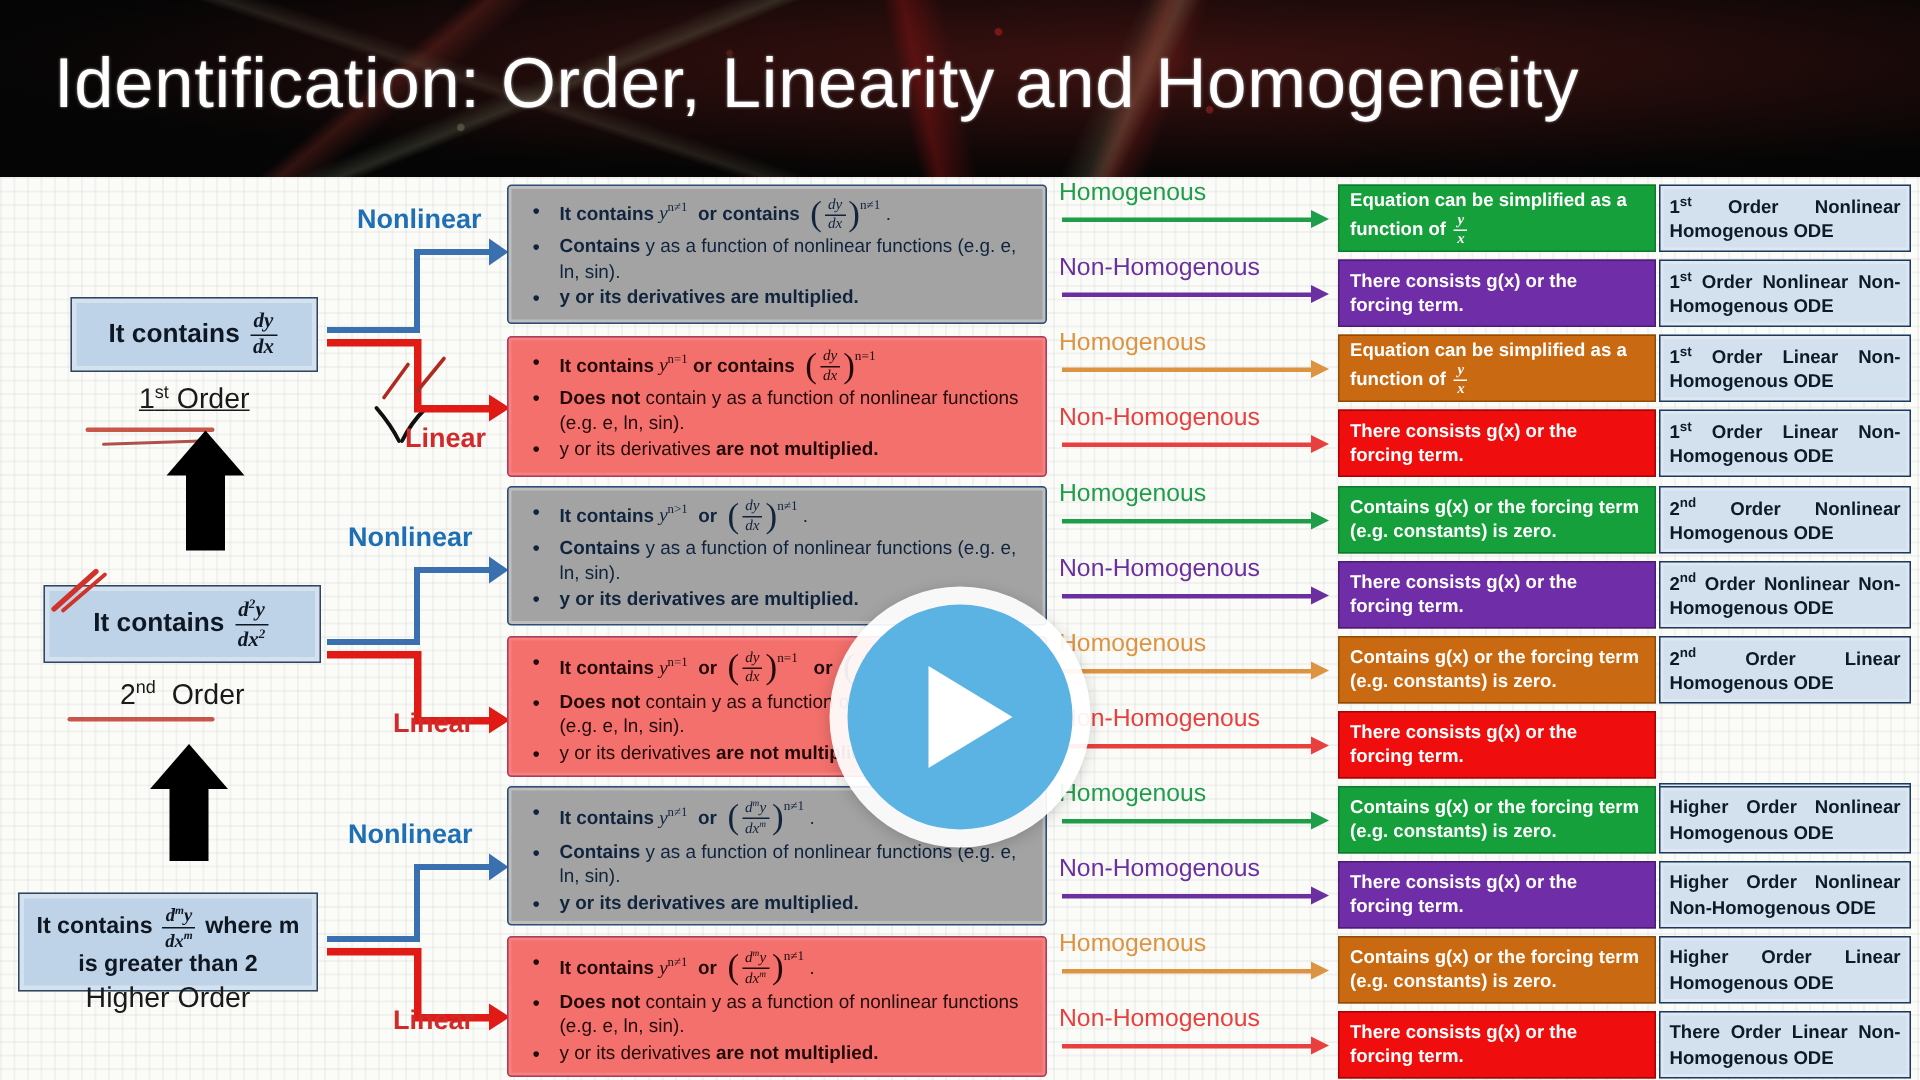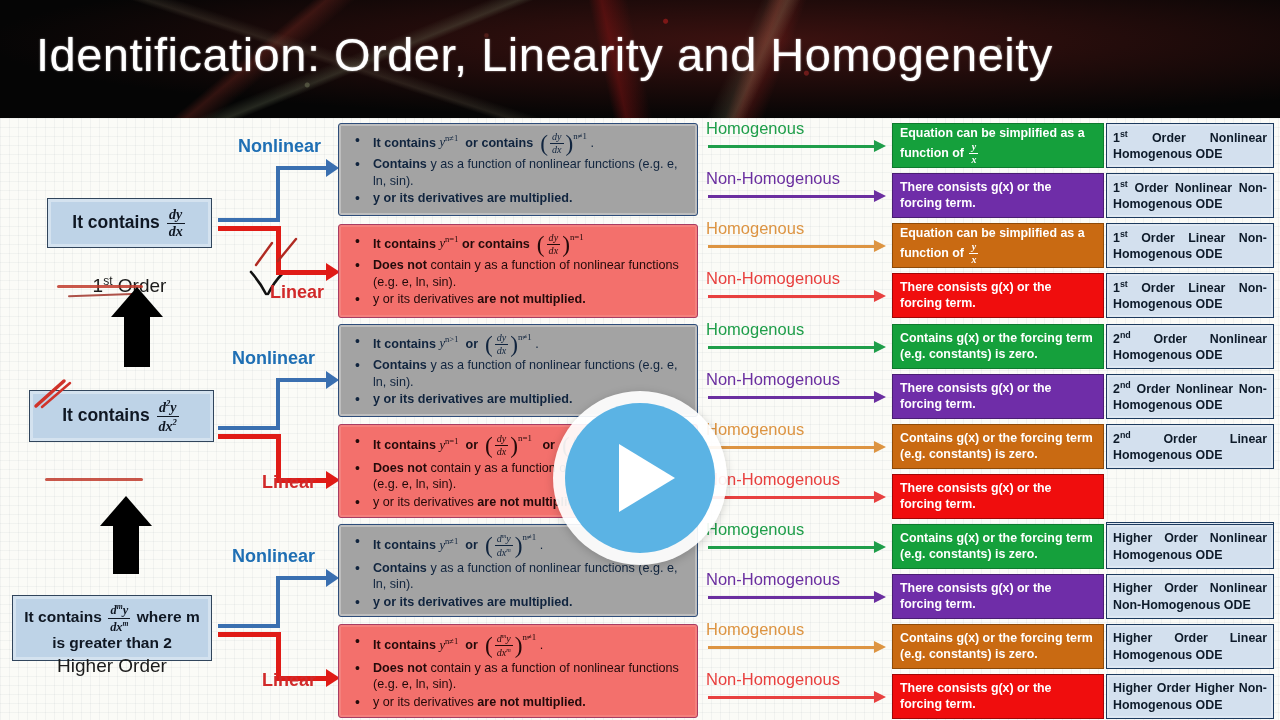--- a/index.html
+++ b/index.html
@@ -223,21 +223,21 @@
 
   <div class="order-box" style="left:47px; top:80px; width:165px; height:50px;">
     <span>
       It&nbsp;contains
       <span class="frac">
           <span class="num">dy</span>
           <span class="den">dx</span>
         </span>
     </span>
   </div>
-  <div class="order-label" style="left:47px; top:156px; width:165px;">
+  <div class="order-label" style="left:47px; top:136px; width:165px;text-decoration:underline;">
     1<sup>st</sup> Order
   </div>
   <div class="underline-red" style="left:57px; top:167px; width:86px;"></div>
   <div class="underline-red thin" style="left:68px; top:176px; width:72px; transform:rotate(-2deg);"></div>
 
   <div class="up-arrow" style="left:111px; top:169px; width:52px; height:80px;">
     <div class="stem" style="height:52px;"></div>
     <div class="head"></div>
   </div>
 
@@ -249,20 +249,23 @@
           <span class="den">dx<sup>2</sup></span>
         </span>
     </span>
   </div>
 
   <svg class="scribble" style="left:30px; top:258px;" width="50" height="34" viewBox="0 0 50 34">
     <path d="M6 30 L34 5" stroke="#d0332a" stroke-width="3.5" fill="none" stroke-linecap="round"></path>
     <path d="M12 31 L40 7" stroke="#d0332a" stroke-width="2.5" fill="none" stroke-linecap="round"></path>
   </svg>
 
+  <div class="order-label" style="left:29px; top:333px; width:185px;">
+    2<sup>nd</sup> &nbsp;Order
+  </div>
   <div class="underline-red" style="left:45px; top:360px; width:98px;"></div>
 
   <div class="up-arrow" style="left:100px; top:378px; width:52px; height:78px;">
     <div class="stem" style="height:50px;"></div>
     <div class="head"></div>
   </div>
 
   <div class="order-box" style="left:12px; top:477px; width:200px; height:66px; font-size:15.5px;">
     <span>
       It&nbsp;contains
@@ -585,21 +588,21 @@
       </div>
       <div class="homo-label" style="top: 552px; color: rgb(232, 64, 63);">Non-Homogenous</div>
       <div class="homo-arrow" style="top: 578px; color: rgb(232, 64, 63);">
         <div class="bar" style="background:#e8403f"></div>
         <div class="hd"></div>
       </div>
       <div class="reason-box" style="top: 556px; height: 45px; background: rgb(240, 13, 13); border: 1.5px solid rgb(161, 6, 6);">
         <span>There consists g(x) or the forcing term.</span>
       </div>
       <div class="result-box" style="top: 556px; height: 45px;">
-        <span>Higher Order Higher Non-Homogenous ODE</span>
+        <span>There Order Linear Non-Homogenous ODE</span>
       </div>
     </div>
 
   <div id="play-overlay">
     <div class="disc">
       <div class="tri"></div>
     </div>
   </div>
 </div>
 

